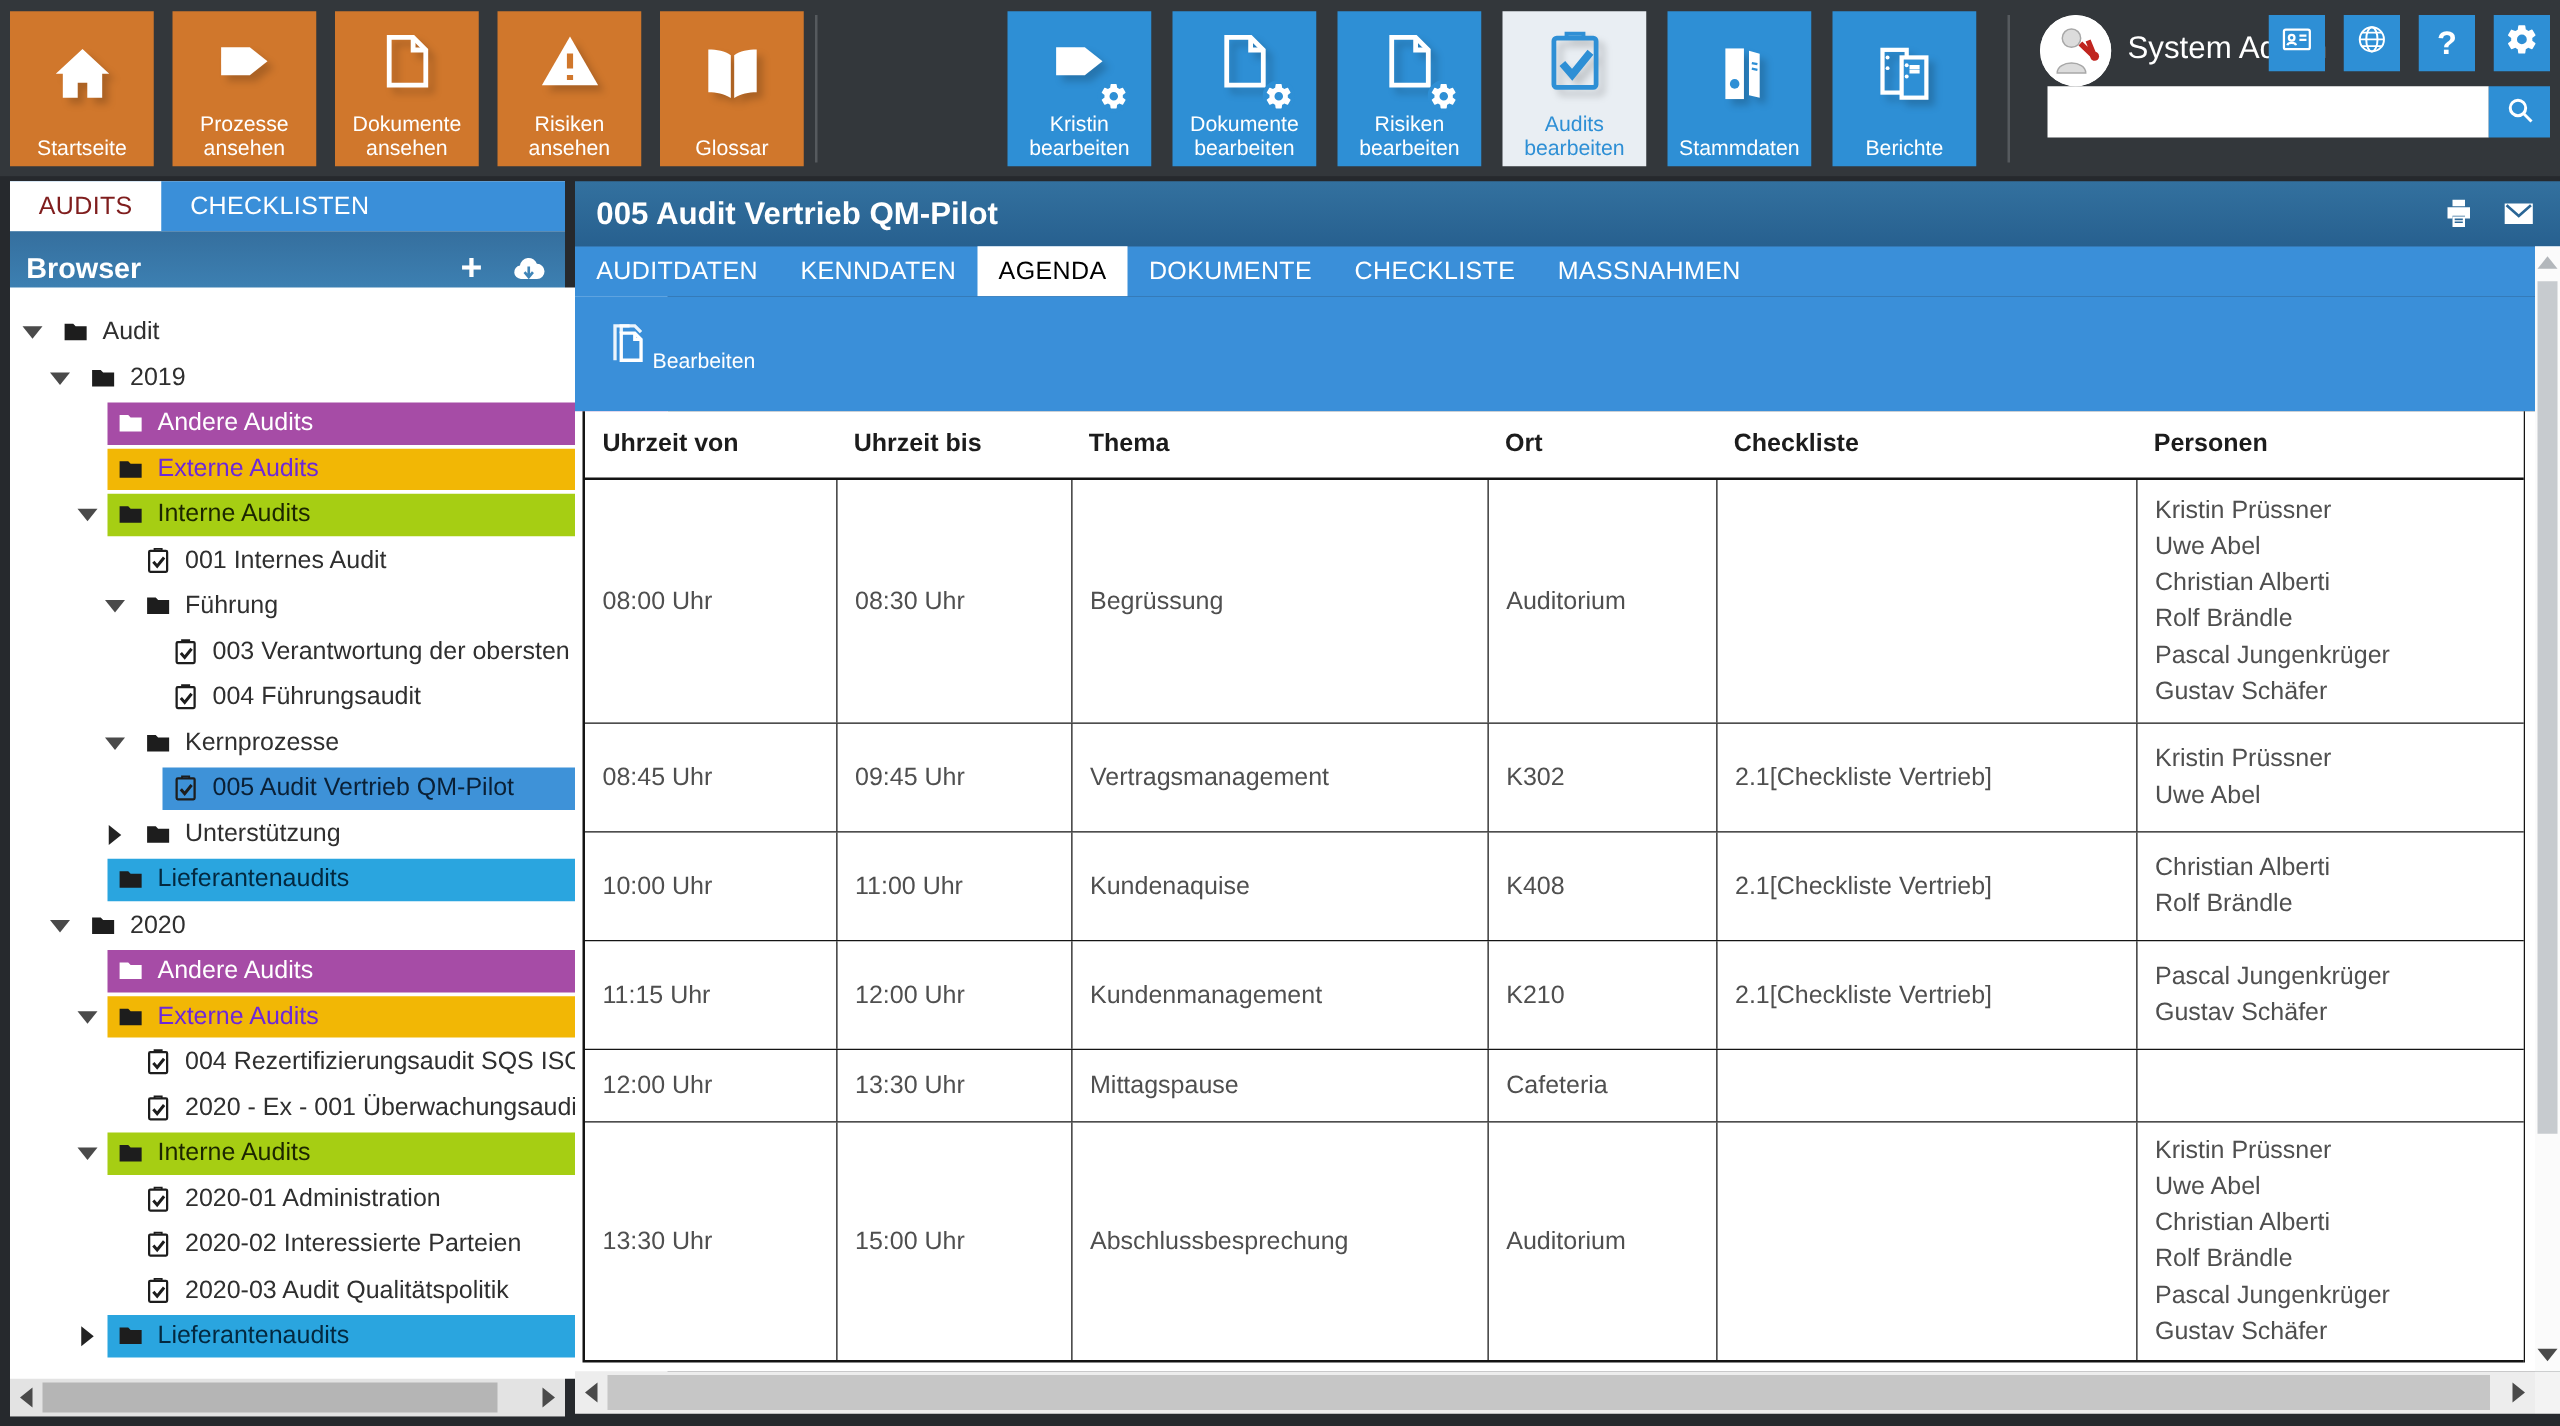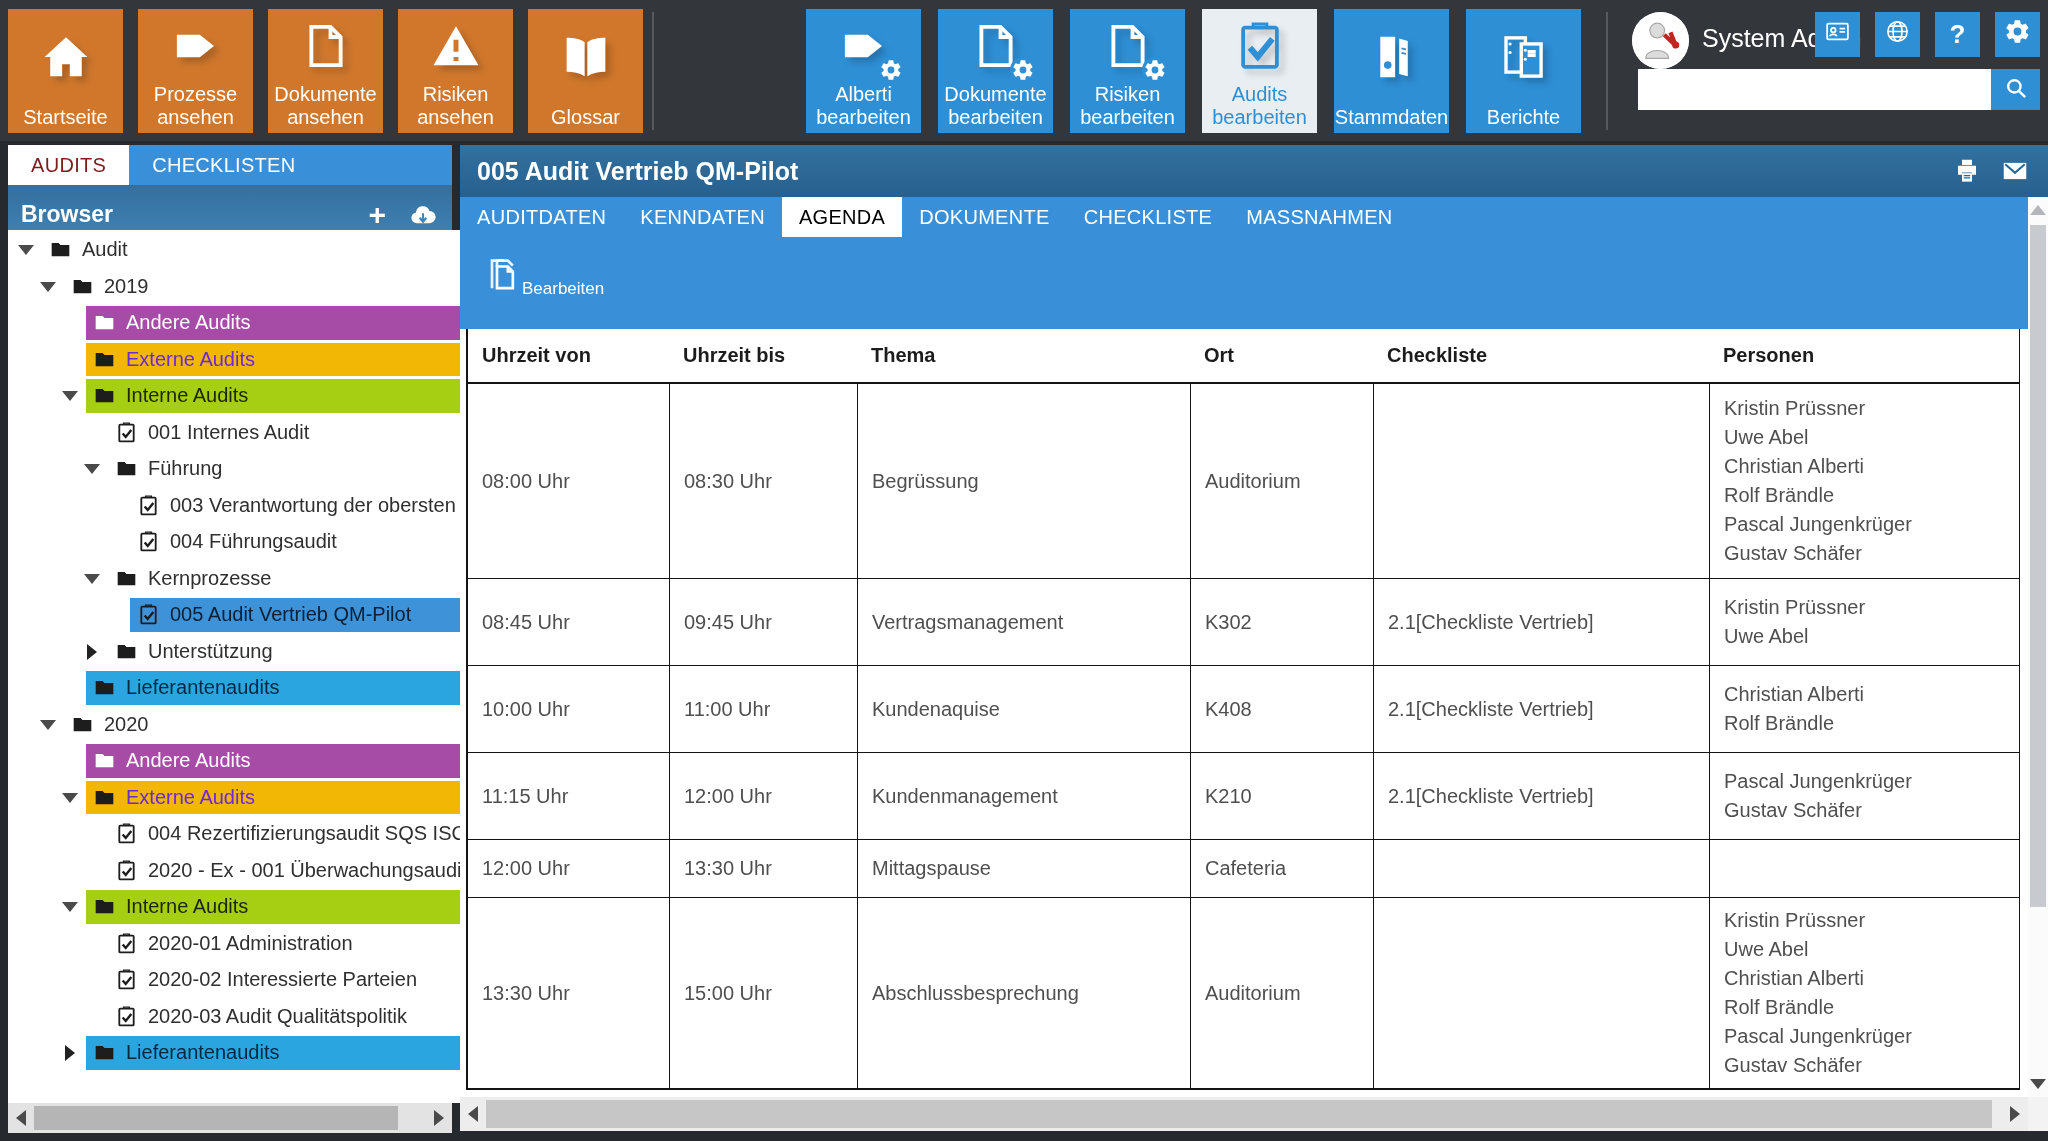--- a/index.html
+++ b/index.html
@@ -13,21 +13,21 @@
   #view-group{left:8px}
   #edit-group{left:806px;gap:17px}
   .tile{width:115px;height:124px;display:flex;flex-direction:column;align-items:center;justify-content:flex-end;color:#fff;cursor:pointer}
   .tile.view{background:#d0772c}
   .tile.edit{background:#2e8fd5}
   .tile.active{background:#e9eef3;color:#2e8fd5}
   .ticon{flex:1;display:flex;align-items:center;justify-content:center;position:relative;width:100%}
   .ticon svg{width:54px;height:54px;filter:drop-shadow(5px 5px 3px rgba(0,0,0,.18))}
   .gbadge{position:absolute;right:17px;bottom:0px;width:26px;height:26px}
   .gbadge svg{width:26px;height:26px;filter:none}
-  .tlabel{font-size:20px;line-height:1.12;text-align:center;margin-bottom:5px;padding:0 2px}
+  .tlabel{font-size:17px;line-height:1.12;text-align:center;margin-bottom:5px;padding:0 2px}
   .vdiv{position:absolute;top:12px;width:2px;height:118px;background:#565a5e}
   #avatar{position:absolute;left:1632px;top:12px;width:57px;height:57px;border-radius:50%;background:#fff;overflow:hidden;cursor:pointer}
   #avatar svg{width:100%;height:100%}
   #username{position:absolute;left:1702px;top:24px;color:#fff;font-size:25px}
   #util-icons{position:absolute;right:8px;top:12px;display:flex;gap:15px}
   .util-btn{width:45px;height:45px;background:#2e8fd5;display:flex;align-items:center;justify-content:center;color:#fff;cursor:pointer;font-size:26px;font-weight:bold}
   .util-btn svg{width:27px;height:27px}
   #search-row{position:absolute;right:8px;top:69px;display:flex}
   #search-input{width:353px;height:41px;border:none;outline:none;font-size:18px;padding:0 10px;background:#fff}
   #search-btn{width:49px;height:41px;background:#2e8fd5;border:none;display:flex;align-items:center;justify-content:center;cursor:pointer}
@@ -36,21 +36,21 @@
   
   #sidebar{position:absolute;left:8px;top:145px;width:444px;height:988px;background:#fff}
   #side-tabs{position:absolute;left:0;top:0;width:444px;height:40px;background:#3a8fd9;display:flex}
   .stab{display:flex;align-items:center;padding:0 23px;font-size:20px;color:#fff;cursor:pointer;letter-spacing:.3px}
   .stab.active{background:#fff;color:#7f1d1d}
   #browser-header{position:absolute;left:0;top:40px;width:444px;height:59px;background:linear-gradient(#356f9e,#3f85b8);display:flex;align-items:center;color:#fff}
   #browser-title{font-size:23px;font-weight:bold;padding-left:13px;flex:1}
   #browser-add{font-size:30px;font-weight:bold;line-height:1;cursor:pointer;margin-right:22px}
   #browser-cloud{margin-right:14px;cursor:pointer}
   #browser-cloud svg{width:30px;height:30px;display:block}
-  #tree{position:absolute;left:0;top:85px;width:526px;height:873px;background:#fff;padding-top:2px;overflow:hidden}
+  #tree{position:absolute;left:0;top:85px;width:526px;height:873px;background:#fff;padding-top:18px;overflow:hidden}
   .trow{position:relative;height:36.5px;cursor:pointer;font-size:20px}
   .tarrow{position:absolute;top:50%;transform:translateY(-50%);width:0;height:0}
   .arr-down{border-left:8px solid transparent;border-right:8px solid transparent;border-top:10px solid #4a4a4a}
   .arr-right{border-top:8px solid transparent;border-bottom:8px solid transparent;border-left:10px solid #222}
   .tband{position:absolute;right:0;top:1px;bottom:2px;display:flex;align-items:center;gap:10px;padding-left:7px;overflow:hidden;white-space:nowrap}
   .tband svg{flex:0 0 auto;width:23px;height:23px}
   .hl-none{color:#2f2f2f}
   .hl-purple{background:#a64ca6;color:#fff}
   .hl-yellow{background:#f2b705;color:#6d28d9}
   .hl-green{background:#a6ce13;color:#1c2600}
@@ -153,21 +153,21 @@
       <div class="tile edit">
         <div class="ticon">
           <svg viewBox="0 0 24 24" fill="currentColor">
             <path d="M3.5 7h10.2L20 12l-6.3 5H3.5z"></path>
           </svg>
           <span class="gbadge"><svg viewBox="0 0 24 24">
               <circle cx="12" cy="12" r="12" fill="#2e8fd5"></circle>
               <path d="M19.4 13c.04-.33.06-.66.06-1s-.02-.67-.06-1l2.1-1.65a.5.5 0 0 0 .12-.64l-2-3.46a.5.5 0 0 0-.61-.22l-2.49 1a7.3 7.3 0 0 0-1.73-1l-.38-2.65A.5.5 0 0 0 13.92 2h-4a.5.5 0 0 0-.5.42l-.38 2.65c-.63.26-1.2.6-1.73 1l-2.49-1a.5.5 0 0 0-.61.22l-2 3.46a.5.5 0 0 0 .12.64L4.43 11c-.04.33-.06.66-.06 1s.02.67.06 1l-2.1 1.65a.5.5 0 0 0-.12.64l2 3.46c.14.24.42.34.61.22l2.49-1c.53.4 1.1.74 1.73 1l.38 2.65c.04.24.25.42.5.42h4c.25 0 .46-.18.5-.42l.38-2.65c.63-.26 1.2-.6 1.73-1l2.49 1c.24.1.47 0 .61-.22l2-3.46a.5.5 0 0 0-.12-.64L19.4 13zM12 15.5A3.5 3.5 0 1 1 12 8.5a3.5 3.5 0 0 1 0 7z" fill="currentColor" transform="translate(1.2,1.2) scale(0.9)"></path>
             </svg></span>
         </div>
-        <div class="tlabel">Alberti bearbeiten</div>
+        <div class="tlabel">Kristin bearbeiten</div>
       </div>
       <div class="tile edit">
         <div class="ticon">
           <svg viewBox="0 0 24 24" fill="none" stroke="currentColor" stroke-width="1.7">
             <path d="M5.5 3.5h8.5l4.5 4.5v12.5H5.5z"></path>
             <path d="M14 3.5V8h4.5"></path>
           </svg>
           <span class="gbadge"><svg viewBox="0 0 24 24">
               <circle cx="12" cy="12" r="12" fill="#2e8fd5"></circle>
               <path d="M19.4 13c.04-.33.06-.66.06-1s-.02-.67-.06-1l2.1-1.65a.5.5 0 0 0 .12-.64l-2-3.46a.5.5 0 0 0-.61-.22l-2.49 1a7.3 7.3 0 0 0-1.73-1l-.38-2.65A.5.5 0 0 0 13.92 2h-4a.5.5 0 0 0-.5.42l-.38 2.65c-.63.26-1.2.6-1.73 1l-2.49-1a.5.5 0 0 0-.61.22l-2 3.46a.5.5 0 0 0 .12.64L4.43 11c-.04.33-.06.66-.06 1s.02.67.06 1l-2.1 1.65a.5.5 0 0 0-.12.64l2 3.46c.14.24.42.34.61.22l2.49-1c.53.4 1.1.74 1.73 1l.38 2.65c.04.24.25.42.5.42h4c.25 0 .46-.18.5-.42l.38-2.65c.63-.26 1.2-.6 1.73-1l2.49 1c.24.1.47 0 .61-.22l2-3.46a.5.5 0 0 0-.12-.64L19.4 13zM12 15.5A3.5 3.5 0 1 1 12 8.5a3.5 3.5 0 0 1 0 7z" fill="currentColor" transform="translate(1.2,1.2) scale(0.9)"></path>

